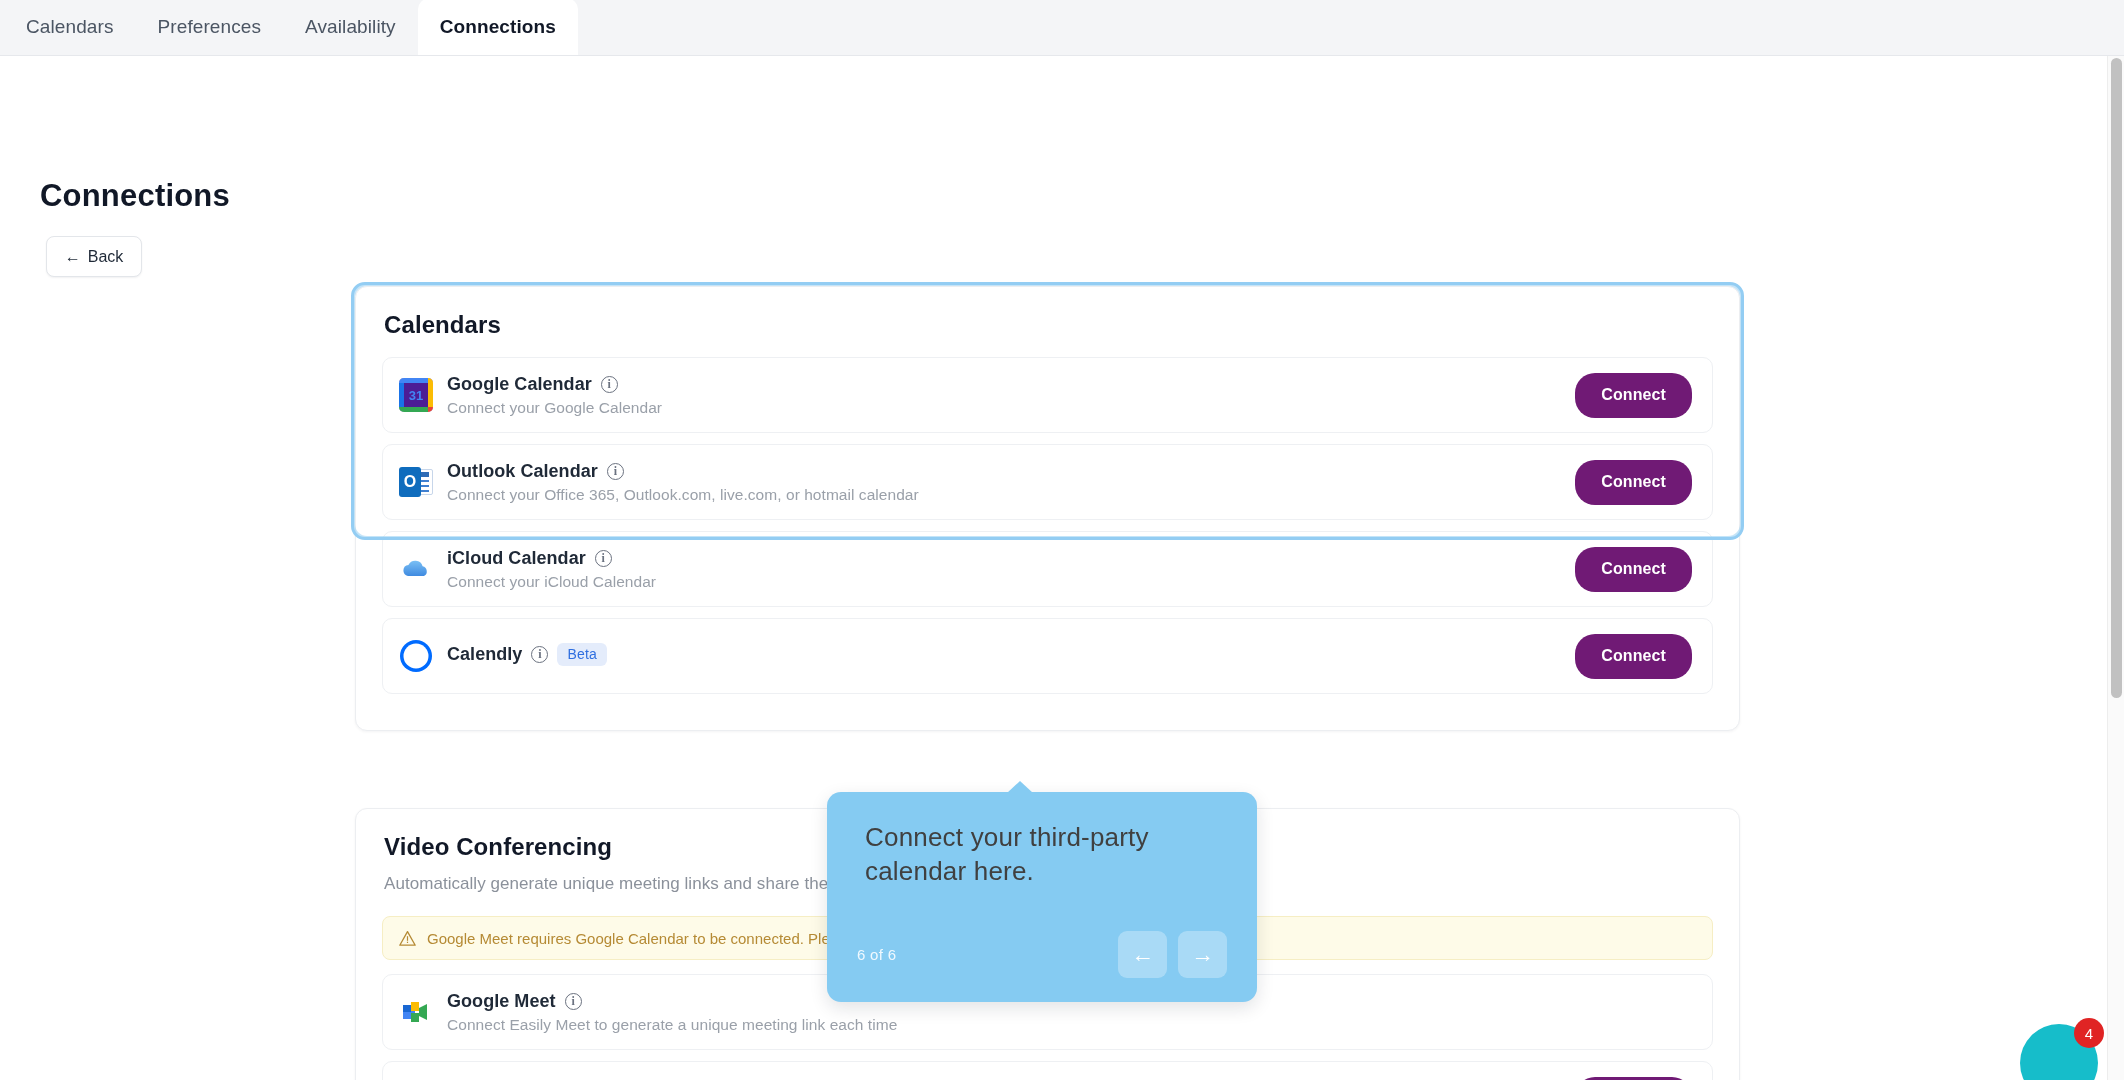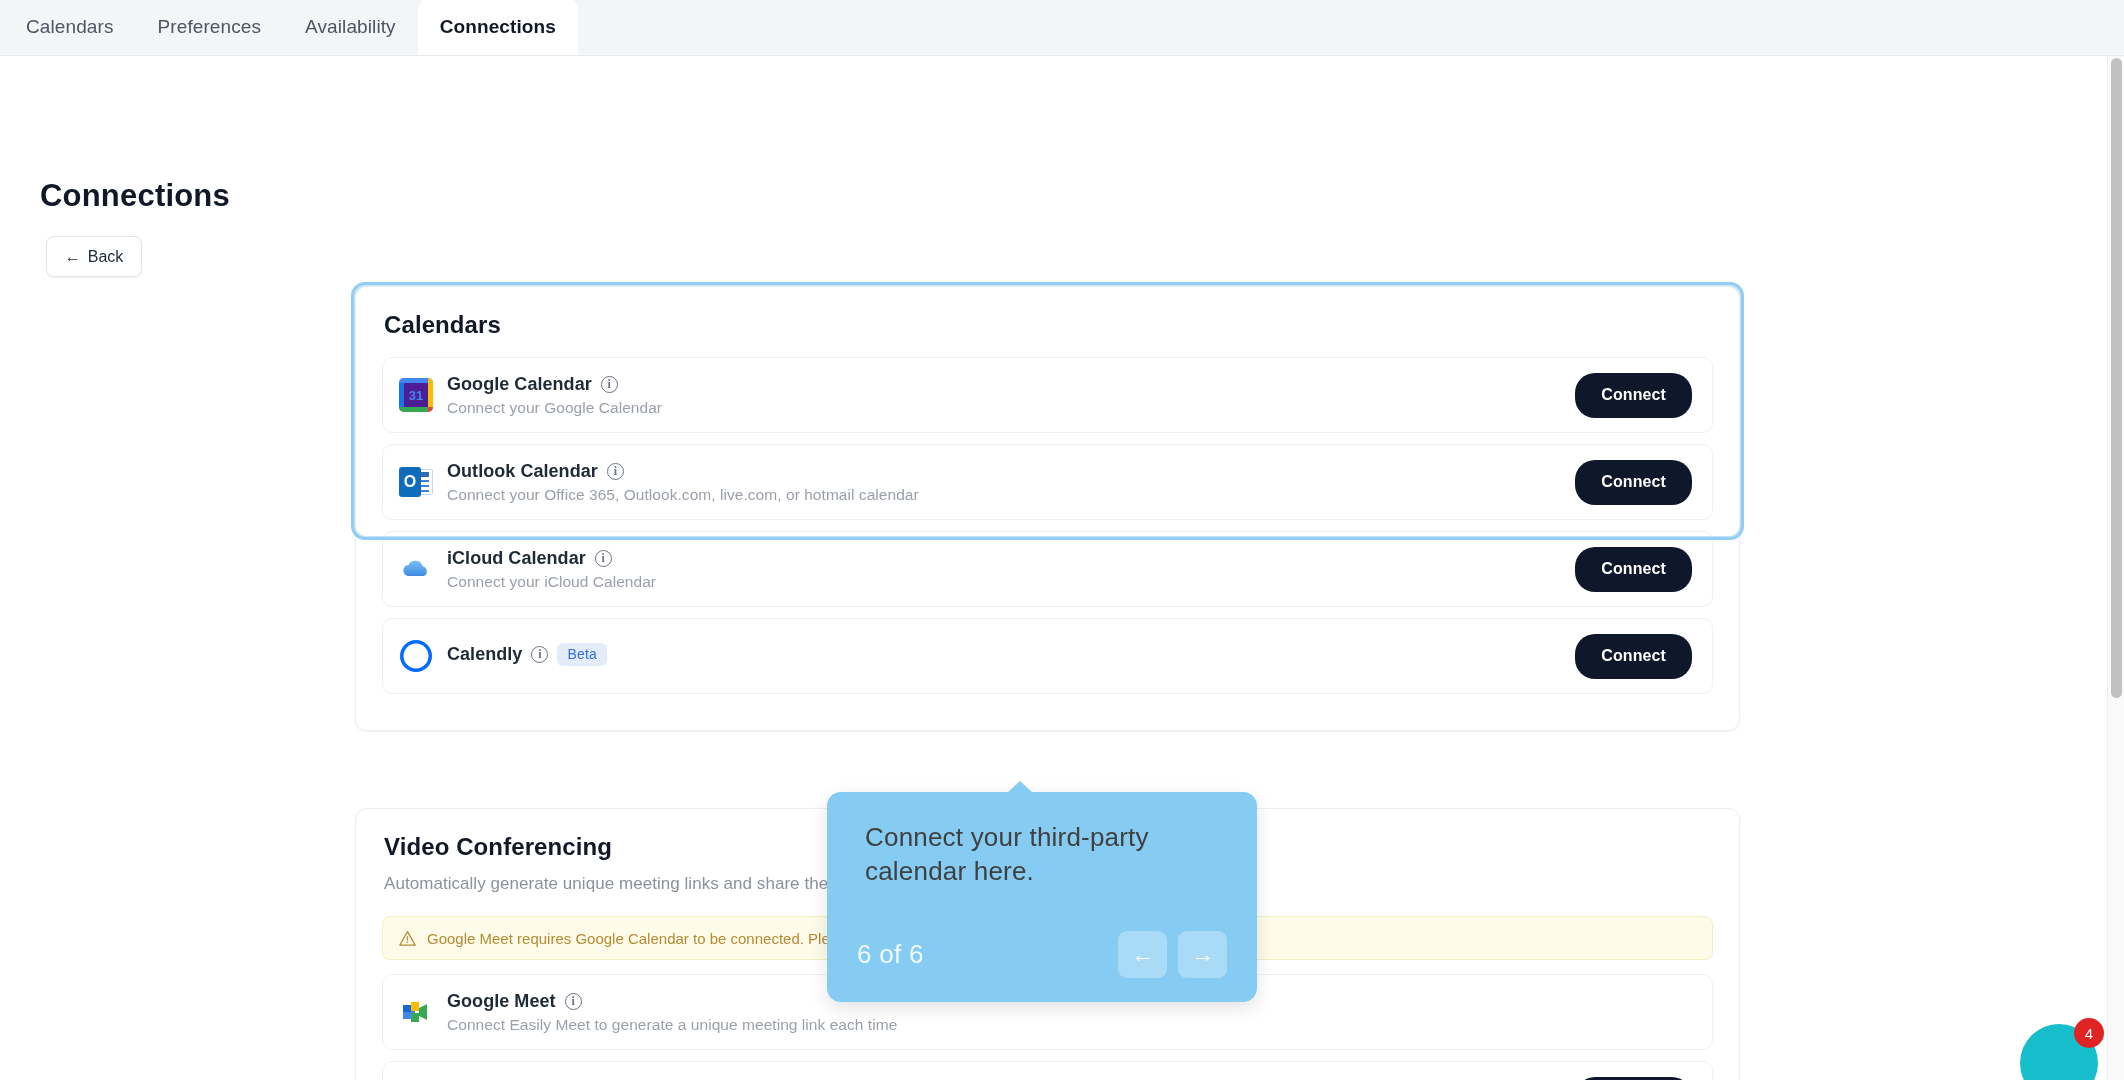--- a/index.html
+++ b/index.html
@@ -176,21 +176,21 @@
   .badge-beta {
     background: #e4ecfb;
     color: #2f6fe0;
     font-size: 14px;
     border-radius: 6px;
     padding: 3px 10px 4px 10px;
     letter-spacing: .2px;
   }
 
   .btn-connect {
-    background: #0f172a;
+    background: #701a75;
     color: #ffffff;
     font-size: 16px;
     font-weight: bold;
     border: none;
     border-radius: 20px;
     height: 45px;
     padding: 0 26px;
     cursor: pointer;
     letter-spacing: .1px;
     white-space: nowrap;
@@ -295,21 +295,21 @@
     margin-left: 8px;
   }
   .tour-bottom {
     display: flex;
     align-items: center;
     justify-content: space-between;
     margin-top: 42px;
   }
   .tour-count {
     color: #f0f9ff;
-    font-size: 26px;
+    font-size: 15px;
     letter-spacing: .3px;
   }
   .tour-nav { display: flex; gap: 11px; }
   .tour-btn {
     width: 49px; height: 47px;
     background: rgba(255,255,255,.30);
     border: none;
     border-radius: 9px;
     color: #ffffff;
     font-size: 23px;

